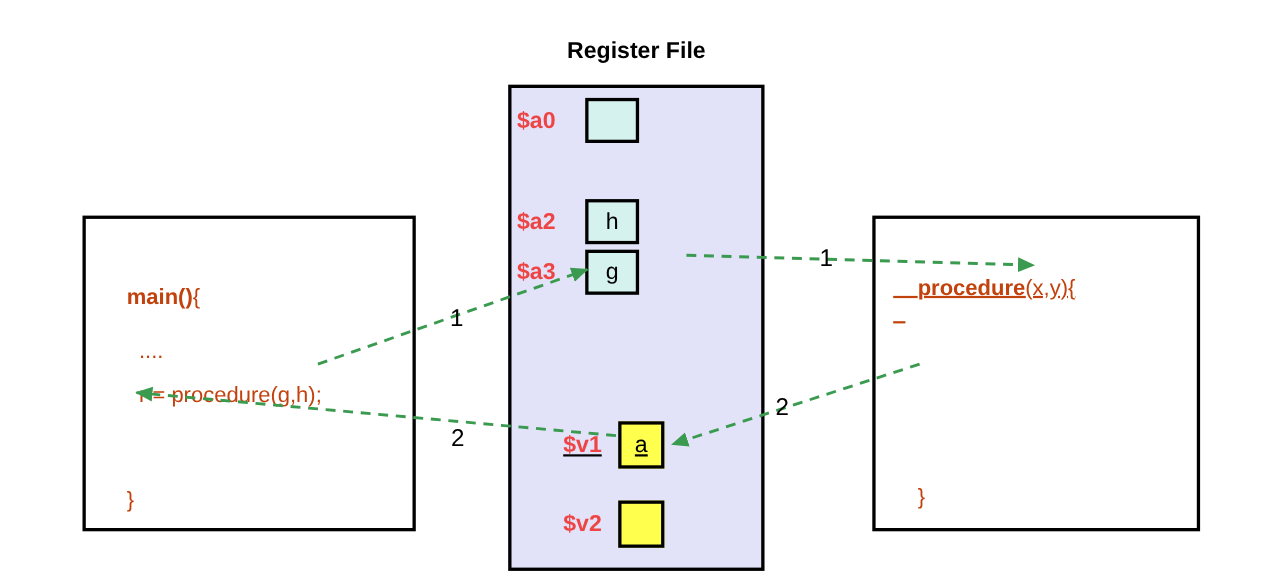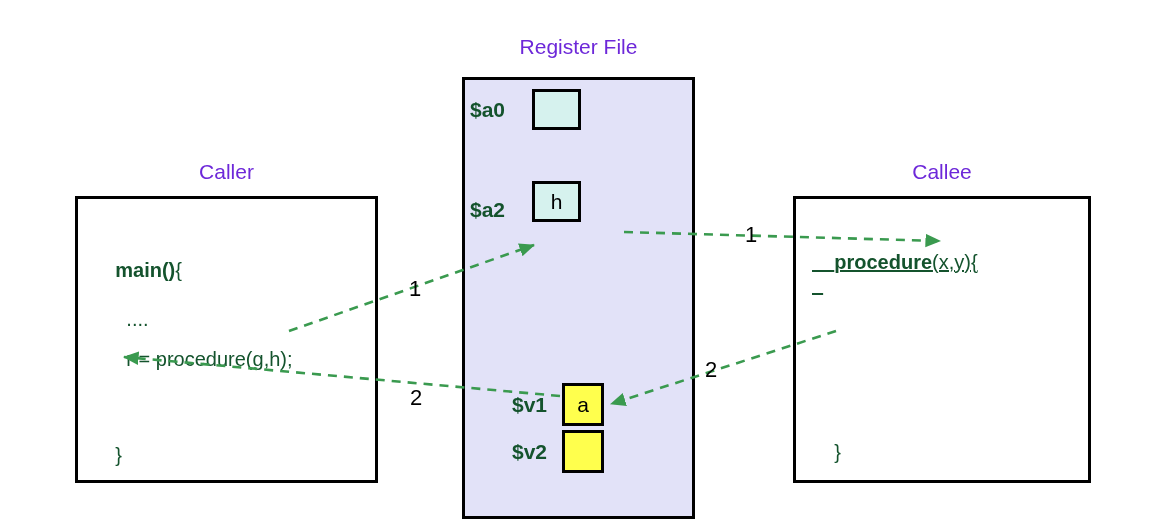--- a/index.html
+++ b/index.html
@@ -15,23 +15,23 @@
     overflow: hidden;
   }
   #stage {
     position: absolute;
     left: 0; top: 0;
     width: 1164px;
     height: 532px;
   }
   .panel-title {
     position: absolute;
-    font-weight: normal;
+    font-weight: bold;
     font-size: 21px;
-    color: #6d28d9;
+    color: #000000;
     text-align: center;
     white-space: nowrap;
   }
   
   #caller-box {
     position: absolute;
     left: 75px;  top: 196px;
     width: 303px; height: 287px;
     border: 3px solid #000;
     background: #ffffff;
@@ -44,21 +44,21 @@
     width: 298px; height: 287px;
     border: 3px solid #000;
     background: #ffffff;
     box-sizing: border-box;
   }
   #callee-title { left: 793px; top: 160px; width: 298px; }
 
   .code-line {
     position: absolute;
     font-size: 20px;
-    color: #14532d;
+    color: #c2410c;
     white-space: pre;
     letter-spacing: 0px;
   }
   .code-line b { font-weight: bold; }
 
   
   #regfile-title { left: 462px; top: 35px; width: 233px; }
   #regfile-box {
     position: absolute;
     left: 462px; top: 77px;
@@ -68,21 +68,21 @@
     box-sizing: border-box;
   }
   .reg-row {
     position: absolute;
     display: flex;
     align-items: center;
   }
   .reg-label {
     font-weight: bold;
     font-size: 21px;
-    color: #14532d;
+    color: #ef4444;
     width: 62px;
     text-align: left;
     white-space: nowrap;
   }
   .reg-cell {
     border: 3px solid #000;
     box-sizing: border-box;
     display: flex;
     align-items: center;
     justify-content: center;
@@ -110,63 +110,65 @@
     left: 0; top: 0;
     width: 1164px; height: 532px;
     pointer-events: none;
   }
 </style>
 </head>
 <body>
 
 <div id="stage">
 
-  <div class="panel-title" id="caller-title">Caller</div>
   <div id="caller-box"></div>
 
   <div class="code-line" style="left:93px; top:236px;">
     <b>main()</b><span>{</span>
   </div>
   <div class="code-line" style="left:93px; top:285px;">
     <b></b><span>  ....</span>
   </div>
   <div class="code-line" style="left:93px; top:325px;">
     <b></b><span>  r = procedure(g,h);</span>
   </div>
   <div class="code-line" style="left:93px; top:421px;">
     <b></b><span>}</span>
   </div>
 
-  <div class="panel-title" id="callee-title">Callee</div>
   <div id="callee-box"></div>
 
   <div class="code-line" style="left:812px; top:228px;text-decoration:underline;">
     <b>procedure</b><span>(x,y){</span>
   </div>
   <div class="code-line" style="left:812px; top:418px;">
     <b></b><span>}</span>
   </div>
 
   <div class="panel-title" id="regfile-title">Register File</div>
   <div id="regfile-box"></div>
 
   <div class="reg-row" style="left:470px; top:89px;">
     <span class="reg-label">$a0</span>
     <span class="reg-cell cell-a"></span>
   </div>
-  <div class="reg-row" style="left:470px; top:181px;align-items:flex-end;">
+  <div class="reg-row" style="left:470px; top:181px;">
     <span class="reg-label">$a2</span>
     <span class="reg-cell cell-a">h</span>
   </div>
+  <div class="reg-row" style="left:470px; top:227px;">
+    <span class="reg-label">$a3</span>
+    <span class="reg-cell cell-a">g</span>
+  </div>
 
-  <div class="reg-row" style="left:512px; top:383px;">
+  <div class="reg-row" style="left:512px; top:383px;text-decoration:underline;">
     <span class="reg-label" style="width:50px;">$v1</span>
     <span class="reg-cell cell-v">a</span>
   </div>
-  <div class="reg-row" style="left:512px; top:430px;">
+  <div class="reg-row" style="left:512px; top:455px;">
     <span class="reg-label" style="width:50px;">$v2</span>
     <span class="reg-cell cell-v"></span>
   </div>
 
   <svg id="svg-arrows" viewBox="0 0 1164 532" width="1164" height="532">
     <defs>
       <marker id="ah" markerWidth="7" markerHeight="7" refX="5.6" refY="3" orient="auto" markerUnits="strokeWidth">
         <path d="M0,0.4 L6,3 L0,5.6 z" fill="#3a9a4f"></path>
       </marker>
     </defs>

